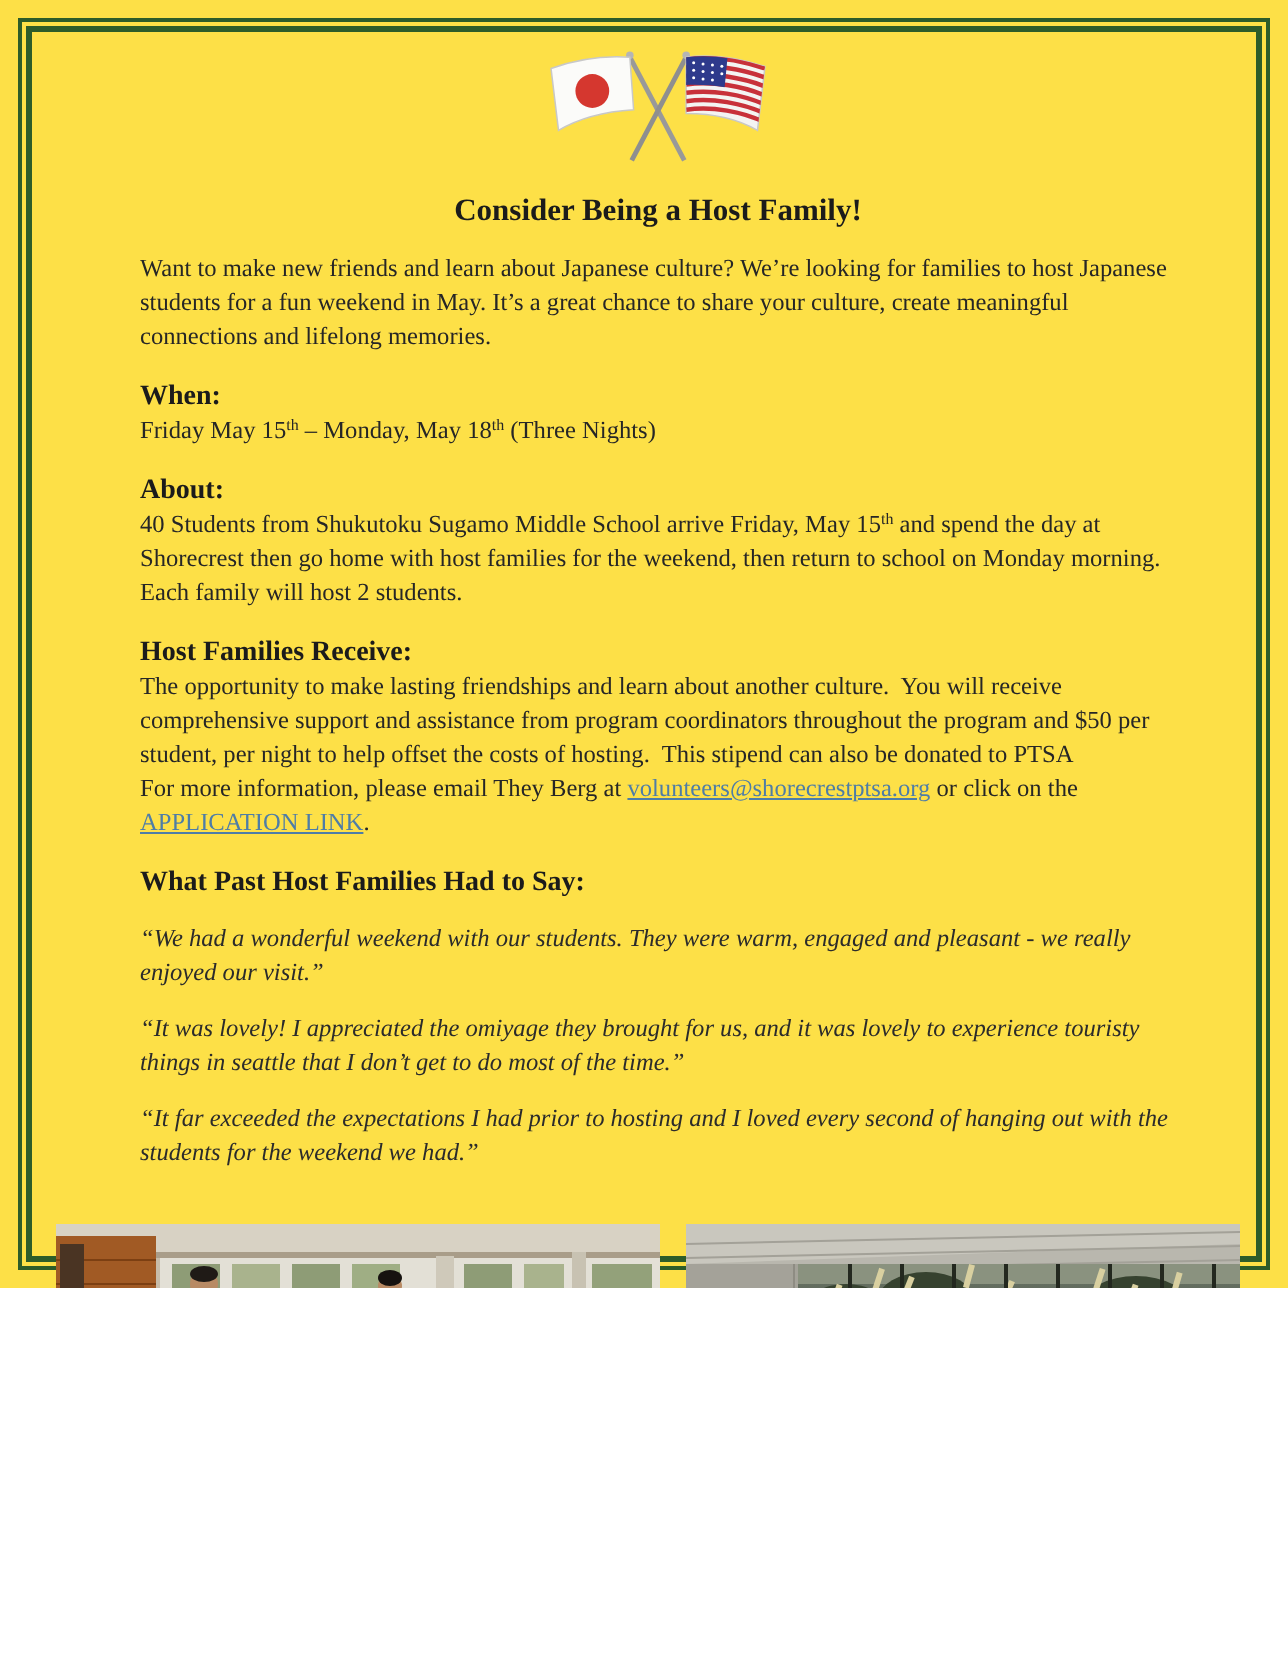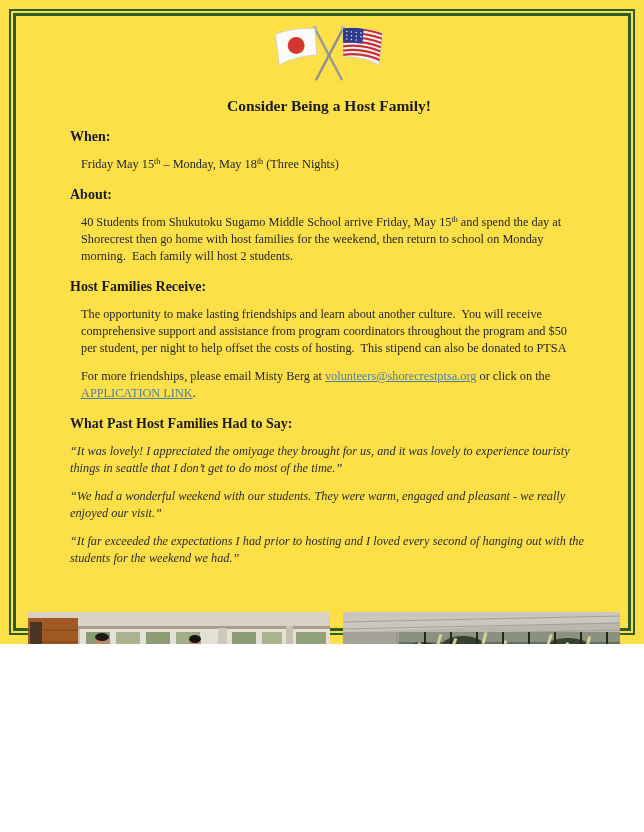--- a/index.html
+++ b/index.html
@@ -8,21 +8,21 @@
     font-family:Liberation Serif, serif;color:#262626;overflow:hidden;
   }
   .frame{position:absolute;pointer-events:none;}
   .frame-outer{inset:9px;border:2px solid #2d5c29;}
   .frame-inner{inset:13px;border:3px solid #2d5c29;}
   .content{position:absolute;left:70px;right:56px;top:22px;}
   .flags{display:flex;justify-content:center;}
   .title{font-size:15.5px;font-weight:bold;text-align:center;margin:13px 0 0;color:#1b1b1b;}
   .para{font-size:12.3px;line-height:17px;margin:11px 0 0;white-space:pre-wrap;}
   .heading{font-size:14px;line-height:17px;font-weight:bold;margin:13px 0 0;color:#1b1b1b;white-space:pre-wrap;}
-  .tight{margin:11px;}
+  .tight{margin:0;}
   .quote{font-style:italic;color:#2b2b2b;}
   sup.ord{font-size:8px;vertical-align:4px;line-height:0;}
   .link{color:#4e7da7;text-decoration:underline;cursor:pointer;}
   .photos{position:absolute;left:28px;top:612px;display:flex;gap:13px;align-items:flex-start;}
   .photo svg{display:block;}
 </style>
 </head>
 <body>
 
 <div class="page">
@@ -66,35 +66,36 @@
             <circle cx="99" cy="15.8" r="0.8"></circle>
           <circle cx="84" cy="18" r="0.8"></circle>
             <circle cx="89" cy="18.6" r="0.8"></circle>
             <circle cx="94" cy="19.2" r="0.8"></circle>
         </g>
       </svg>
     </div>
 
     <h1 class="title">Consider Being a Host Family!</h1>
 
+    <p class="para">Want to make new friends and learn about Japanese culture? We’re looking for families to host Japanese students for a fun weekend in May. It’s a great chance to share your culture, create meaningful connections and lifelong memories.</p>
 
     <p class="heading">When:</p>
     <p class="para tight"><span>Friday May 15</span><sup class="ord">th</sup><span> – Monday, May 18</span><sup class="ord">th</sup><span> (Three Nights)</span></p>
 
     <p class="heading">About:</p>
     <p class="para tight"><span>40 Students from Shukutoku Sugamo Middle School arrive Friday, May 15</span><sup class="ord">th</sup><span> and spend the day at Shorecrest then go home with host families for the weekend, then return to school on Monday morning.  Each family will host 2 students.</span></p>
 
     <p class="heading">Host Families Receive:</p>
     <p class="para tight">The opportunity to make lasting friendships and learn about another culture.  You will receive comprehensive support and assistance from program coordinators throughout the program and $50 per student, per night to help offset the costs of hosting.  This stipend can also be donated to PTSA</p>
 
-    <p class="para tight"><span>For more friendships, please email Misty Berg at </span><a class="link">volunteers@shorecrestptsa.org</a><span> or click on the </span><a class="link">APPLICATION LINK</a><span>.</span></p>
+    <p class="para tight"><span>For more information, please email They Berg at </span><a class="link">volunteers@shorecrestptsa.org</a><span> or click on the </span><a class="link">APPLICATION LINK</a><span>.</span></p>
 
     <p class="heading">What Past Host Families Had to Say:</p>
+    <p class="para quote">“We had a wonderful weekend with our students. They were warm, engaged and pleasant - we really enjoyed our visit.”</p>
     <p class="para quote">“It was lovely! I appreciated the omiyage they brought for us, and it was lovely to experience touristy things in seattle that I don’t get to do most of the time.”</p>
-    <p class="para quote">“We had a wonderful weekend with our students. They were warm, engaged and pleasant - we really enjoyed our visit.”</p>
     <p class="para quote">“It far exceeded the expectations I had prior to hosting and I loved every second of hanging out with the students for the weekend we had.”</p>
   </div>
 
   <div class="photos">
 
     <div class="photo">
       <svg width="302" height="187" viewBox="0 0 302 187" preserveAspectRatio="none">
         <rect width="302" height="187" fill="#c7bca9"></rect>
         <rect width="302" height="16" fill="#d8d2c4"></rect>
         <rect y="14" width="302" height="3" fill="#a99d89"></rect>

